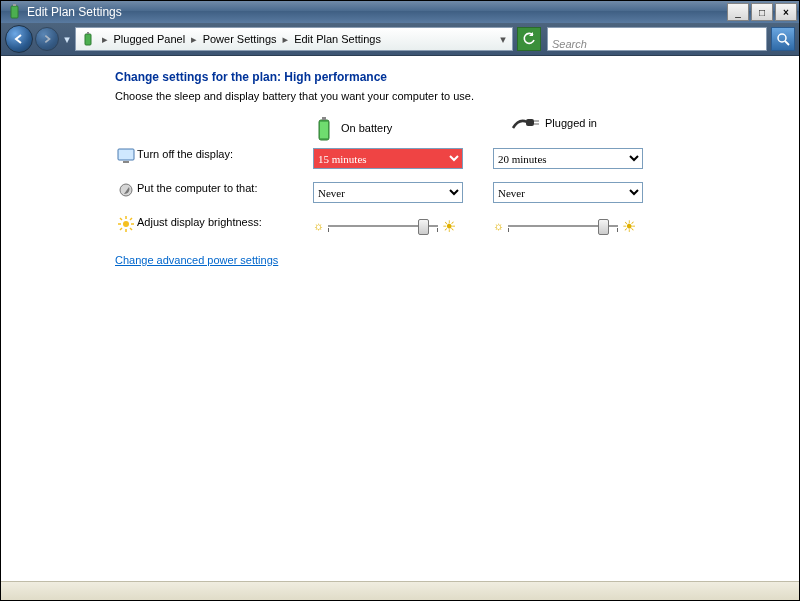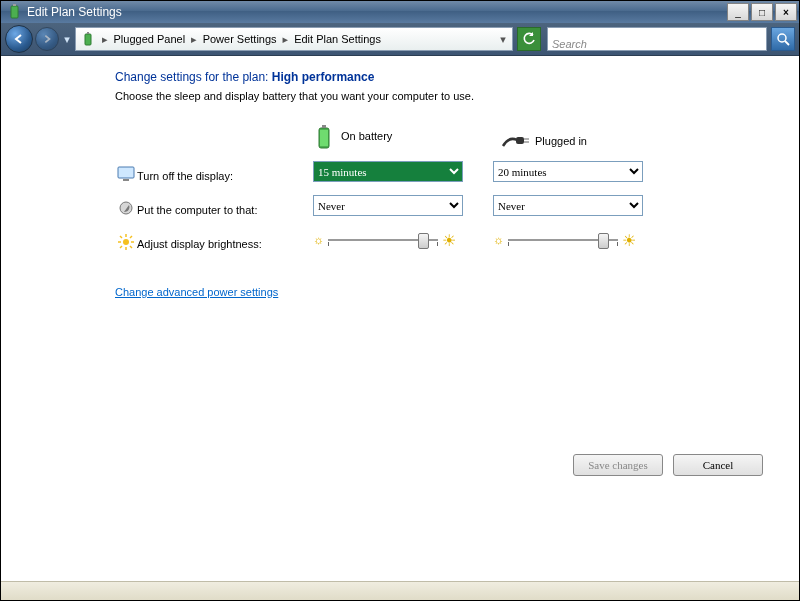--- a/index.html
+++ b/index.html
@@ -25,43 +25,43 @@
 .refresh-btn{width:22px;height:22px;background:#3a8f3a;border:1px solid #2a6b2a;display:flex;align-items:center;justify-content:center;color:#fff;margin-left:2px}
 .search-box{width:210px;height:22px;background:#fff;border:1px solid #8a9db3;display:flex;align-items:flex-end;padding:0 4px;color:#777;font-style:italic;margin-left:4px}
 .search-box span{font-style:italic;color:#888}
 .search-btn{width:22px;height:22px;background:linear-gradient(#6aa6e0,#2f6aa7);border:1px solid #2a5a8f;display:flex;align-items:center;justify-content:center;color:#fff;margin-left:2px}
 
 .menubar{height:20px;background:linear-gradient(#f8f8f4,#ece9d8);border-bottom:1px solid #c9c4b3;display:flex;align-items:center;padding:0 6px;gap:4px;font-size:11px}
 .menubar .menu-item{padding:1px 6px;cursor:default}
 .menubar .menu-item u{text-decoration:underline}
 
 .content{flex:1;background:#fff;overflow:auto;padding:14px 10px 0 14px;position:relative}
-.heading{font-weight:normal;font-size:12px;margin:0 0 6px 100px;color:#003399}
+.heading{font-weight:bold;font-size:12px;margin:0 0 6px 100px;color:#003399}
 .heading b{color:#003399}
 .sub{margin:0 0 14px 100px}
-.colheads{display:flex;margin-left:300px;gap:6px;height:32px;align-items:flex-end}
+.colheads{display:flex;margin-left:300px;gap:16px;height:32px;align-items:flex-start}
 .colhead{width:180px;display:flex;align-items:center;gap:8px}
 .battery-icon{width:18px;height:24px}
 .plug-icon{width:26px;height:14px}
-.row{display:flex;align-items:flex-end;height:34px}
+.row{display:flex;align-items:flex-start;height:34px}
 .row .icon-cell{width:22px;display:flex;justify-content:center;margin-left:100px}
 .row .label-cell{width:176px}
 .row .ctrl-cell{width:180px}
 select.combo{width:150px;height:21px;font:11px Tahoma;border:1px solid #7b9ebd;background:#fff}
-select.combo.sel{background:#15803d;color:#fff}
+select.combo.sel{background:#ef4444;color:#fff}
 .slider-wrap{display:flex;align-items:center;gap:4px;width:170px}
 .sun-small,.sun-big{color:#e0b000;font-size:12px}
 .sun-big{font-size:16px}
 .slider-track{position:relative;width:110px;height:20px}
 .slider-track .line{position:absolute;top:9px;left:0;right:0;height:2px;background:#999}
 .slider-track .tick{position:absolute;top:12px;width:1px;height:4px;background:#666}
 .slider-track .tick.t0{left:0}
 .slider-track .tick.t1{right:0}
 .slider-track .thumb{position:absolute;top:3px;width:9px;height:14px;background:linear-gradient(#f5f5f5,#ccc);border:1px solid #777;border-radius:2px}
-.links{margin:36px 0 0 100px}
+.links{margin:4px 0 0 100px}
 .links a{display:block;color:#0066cc;text-decoration:underline;margin-bottom:14px;cursor:default}
 .buttons{position:absolute;right:36px;top:398px;display:flex;gap:10px}
 button.btn{width:90px;height:22px;font:11px Tahoma;background:linear-gradient(#f5f5f5,#e0e0e0);border:1px solid #888;border-radius:3px;cursor:default}
 button.btn:disabled{color:#888}
 
 .statusbar{height:18px;background:linear-gradient(#f0ede0,#e0dcc8);border-top:1px solid #c0bca8}
 
 svg{display:block}
 </style>
 </head>
@@ -240,22 +240,18 @@
           </div>
           <span class="sun-big">☀</span>
         </div>
       </div>
     </div>
 
     <div class="links">
       <a>Change advanced power settings</a>
     </div>
 
-    <div class="buttons">
-      <button class="btn" disabled="">Save changes</button>
-      <button class="btn">Cancel</button>
-    </div>
 
   </div>
 
   <div class="statusbar"></div>
 
 </div>
 
 </body></html>

